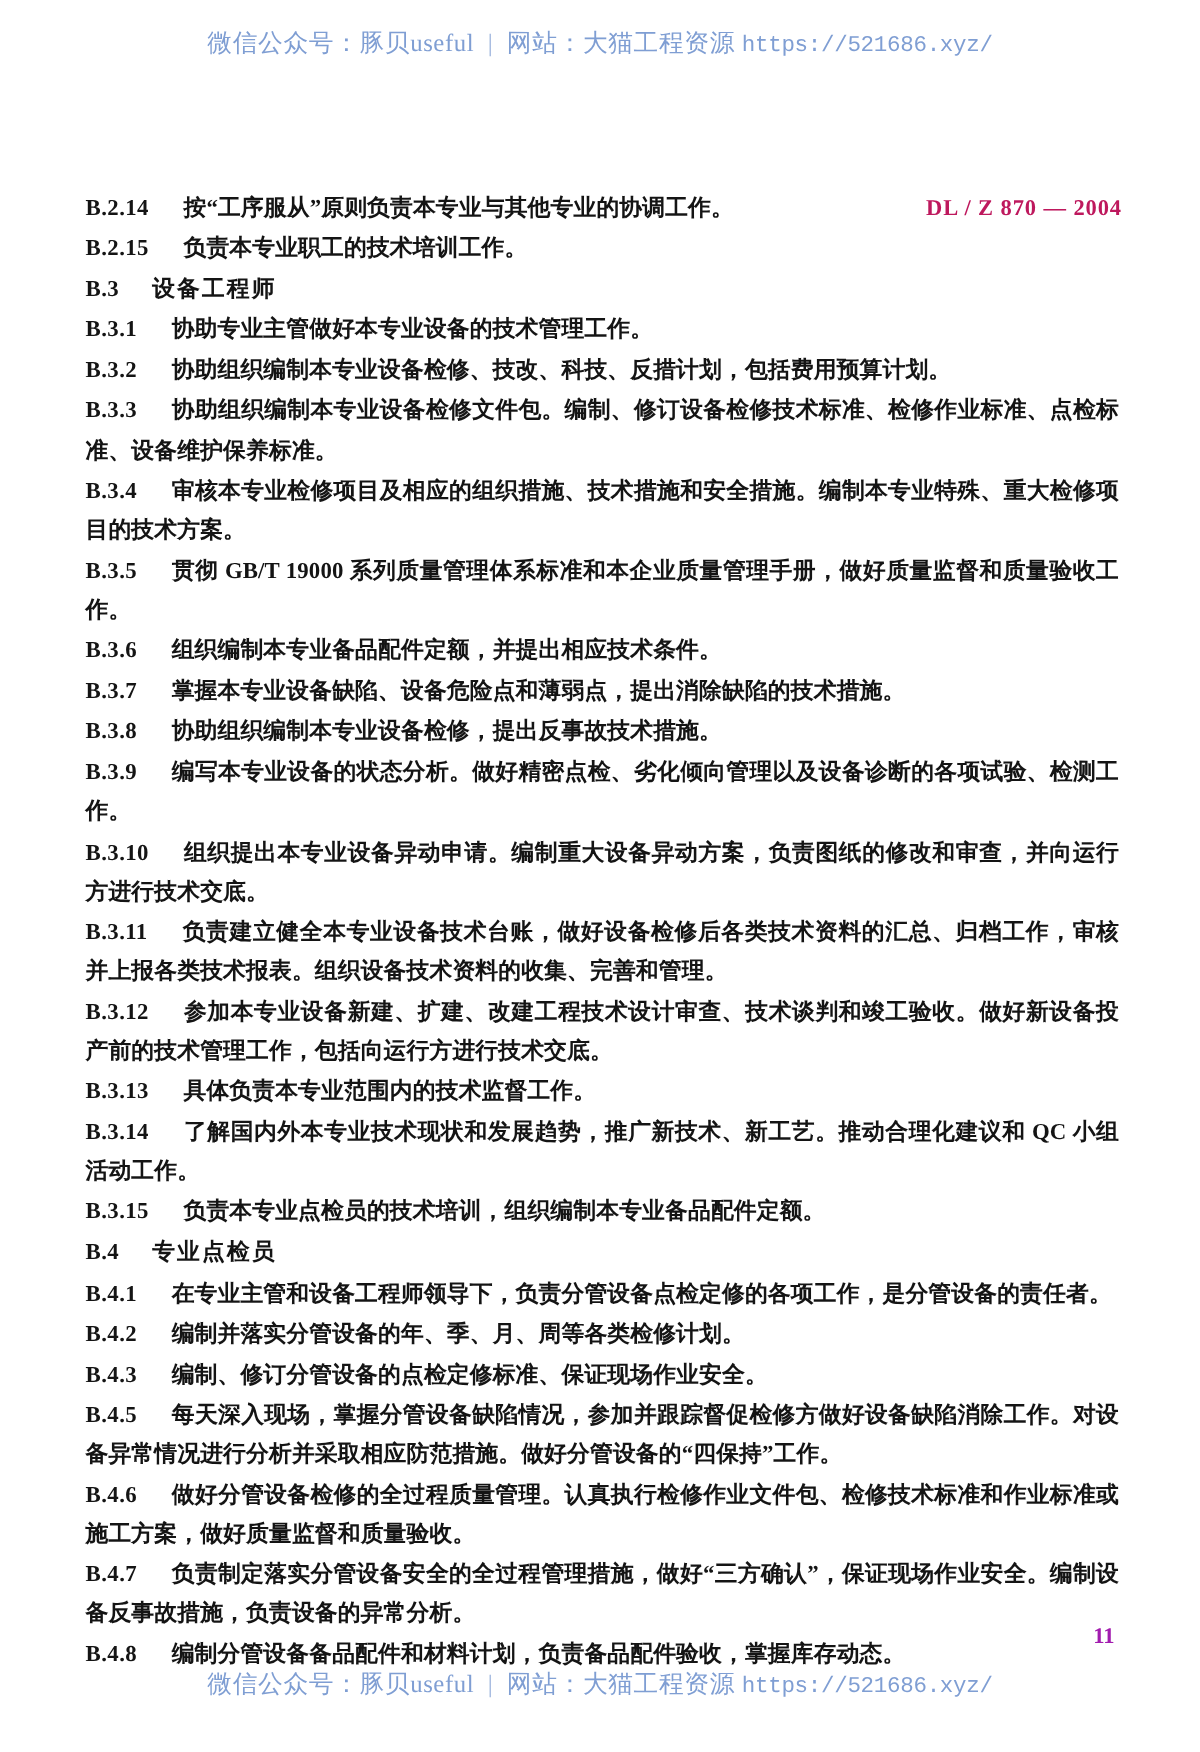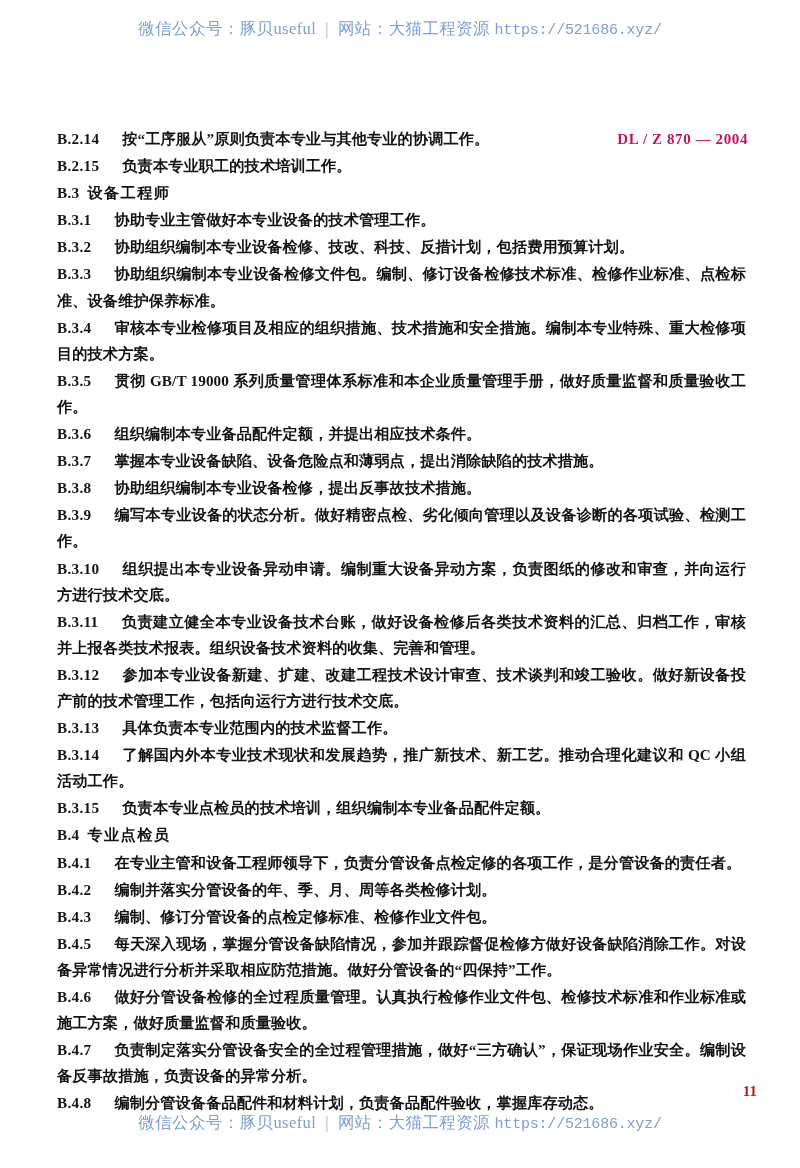--- a/index.html
+++ b/index.html
@@ -88,32 +88,32 @@
     letter-spacing: 0.3px;
     margin-right: 23px;
     white-space: nowrap;
   }
   .clause .txt {
     font-weight: bold;
     letter-spacing: 0.1px;
   }
 
   
-  .clause.heading .num { margin-right: 8px; }
+  .clause.heading .num { margin-right: 22px; }
   .clause.heading .txt { letter-spacing: 1.4px; }
 
   
   .page-number {
     position: absolute;
     top: 1083px;
-    right: 43px;
+    right: 57px;
     font-size: 15px;
     font-weight: bold;
     font-family: "Liberation Serif", "DejaVu Serif", serif;
-    color: #b91c1c;
+    color: #a21caf;
   }
 </style>
 </head>
 <body>
 
 <div class="page">
 
   <div class="watermark watermark-top">
     <span>微信公众号：豚贝useful</span><span class="wm-sep">|</span><span>网站：大猫工程资源</span>
     <span class="wm-url">https://521686.xyz/</span>
@@ -136,21 +136,21 @@
       <p class="clause"><span class="num">B.3.9</span><span class="txt">编写本专业设备的状态分析。做好精密点检、劣化倾向管理以及设备诊断的各项试验、检测工作。</span></p>
       <p class="clause"><span class="num">B.3.10</span><span class="txt">组织提出本专业设备异动申请。编制重大设备异动方案，负责图纸的修改和审查，并向运行方进行技术交底。</span></p>
       <p class="clause"><span class="num">B.3.11</span><span class="txt">负责建立健全本专业设备技术台账，做好设备检修后各类技术资料的汇总、归档工作，审核并上报各类技术报表。组织设备技术资料的收集、完善和管理。</span></p>
       <p class="clause"><span class="num">B.3.12</span><span class="txt">参加本专业设备新建、扩建、改建工程技术设计审查、技术谈判和竣工验收。做好新设备投产前的技术管理工作，包括向运行方进行技术交底。</span></p>
       <p class="clause"><span class="num">B.3.13</span><span class="txt">具体负责本专业范围内的技术监督工作。</span></p>
       <p class="clause"><span class="num">B.3.14</span><span class="txt">了解国内外本专业技术现状和发展趋势，推广新技术、新工艺。推动合理化建议和 QC 小组活动工作。</span></p>
       <p class="clause"><span class="num">B.3.15</span><span class="txt">负责本专业点检员的技术培训，组织编制本专业备品配件定额。</span></p>
       <p class="clause heading"><span class="num">B.4</span><span class="txt">专业点检员</span></p>
       <p class="clause"><span class="num">B.4.1</span><span class="txt">在专业主管和设备工程师领导下，负责分管设备点检定修的各项工作，是分管设备的责任者。</span></p>
       <p class="clause"><span class="num">B.4.2</span><span class="txt">编制并落实分管设备的年、季、月、周等各类检修计划。</span></p>
-      <p class="clause"><span class="num">B.4.3</span><span class="txt">编制、修订分管设备的点检定修标准、检修作业文件包。</span></p>
+      <p class="clause"><span class="num">B.4.3</span><span class="txt">编制、修订分管设备的点检定修标准、保证现场作业安全。</span></p>
       <p class="clause"><span class="num">B.4.5</span><span class="txt">每天深入现场，掌握分管设备缺陷情况，参加并跟踪督促检修方做好设备缺陷消除工作。对设备异常情况进行分析并采取相应防范措施。做好分管设备的“四保持”工作。</span></p>
       <p class="clause"><span class="num">B.4.6</span><span class="txt">做好分管设备检修的全过程质量管理。认真执行检修作业文件包、检修技术标准和作业标准或施工方案，做好质量监督和质量验收。</span></p>
       <p class="clause"><span class="num">B.4.7</span><span class="txt">负责制定落实分管设备安全的全过程管理措施，做好“三方确认”，保证现场作业安全。编制设备反事故措施，负责设备的异常分析。</span></p>
       <p class="clause"><span class="num">B.4.8</span><span class="txt">编制分管设备备品配件和材料计划，负责备品配件验收，掌握库存动态。</span></p>
     </div>
 
   <div class="page-number">11</div>
 
   <div class="watermark watermark-bottom">
     <span>微信公众号：豚贝useful</span><span class="wm-sep">|</span><span>网站：大猫工程资源</span>

